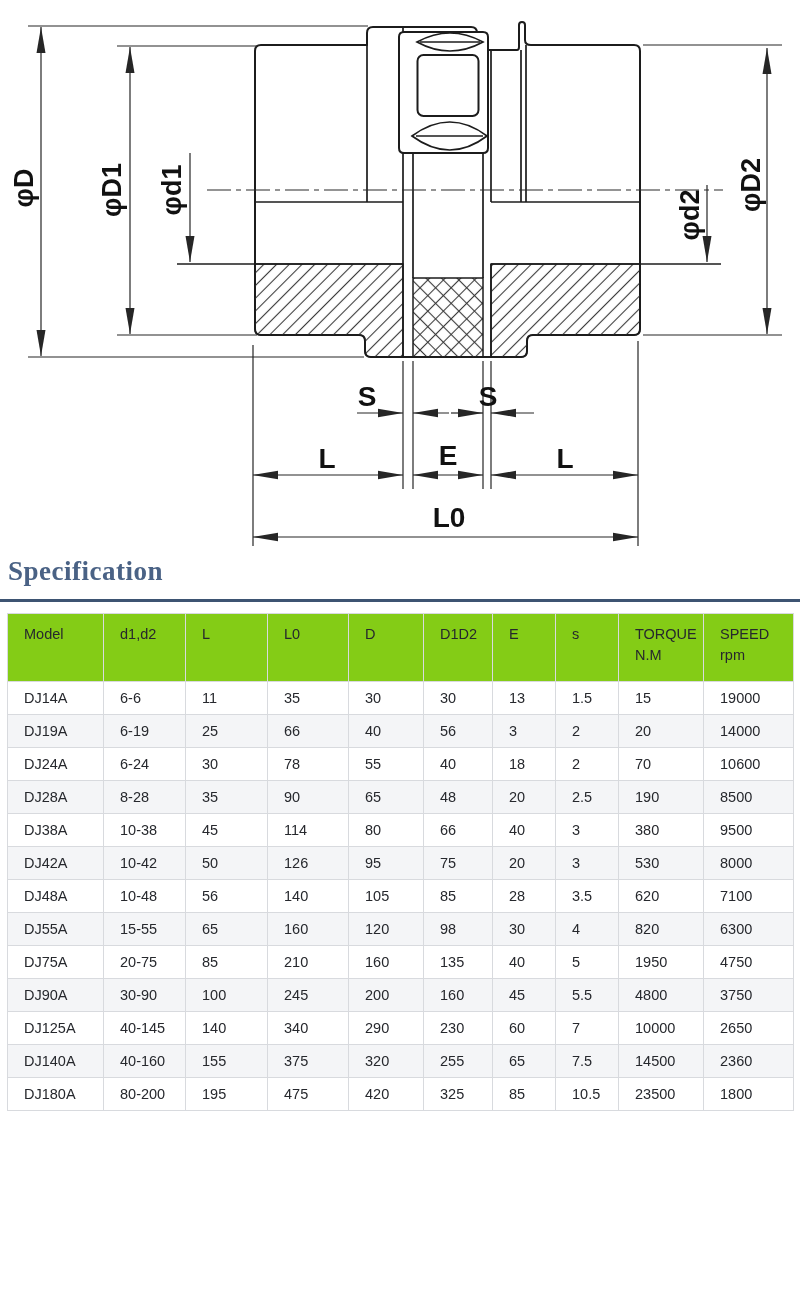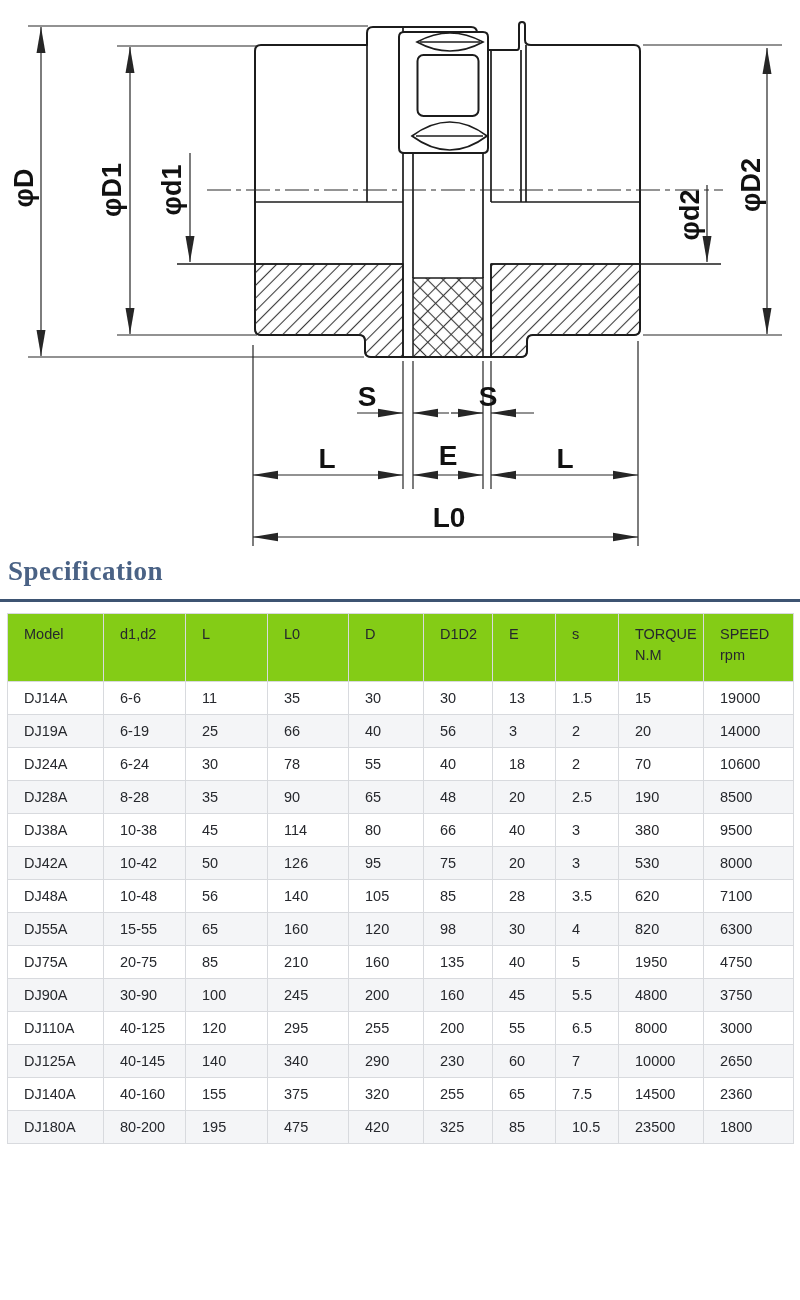--- a/index.html
+++ b/index.html
@@ -339,32 +339,20 @@
             <td>100</td>
             <td>245</td>
             <td>200</td>
             <td>160</td>
             <td>45</td>
             <td>5.5</td>
             <td>4800</td>
             <td>3750</td>
           </tr>
           <tr>
-            <td>DJ110A</td>
-            <td>40-125</td>
-            <td>120</td>
-            <td>295</td>
-            <td>255</td>
-            <td>200</td>
-            <td>55</td>
-            <td>6.5</td>
-            <td>8000</td>
-            <td>3000</td>
-          </tr>
-          <tr>
             <td>DJ125A</td>
             <td>40-145</td>
             <td>140</td>
             <td>340</td>
             <td>290</td>
             <td>230</td>
             <td>60</td>
             <td>7</td>
             <td>10000</td>
             <td>2650</td>

